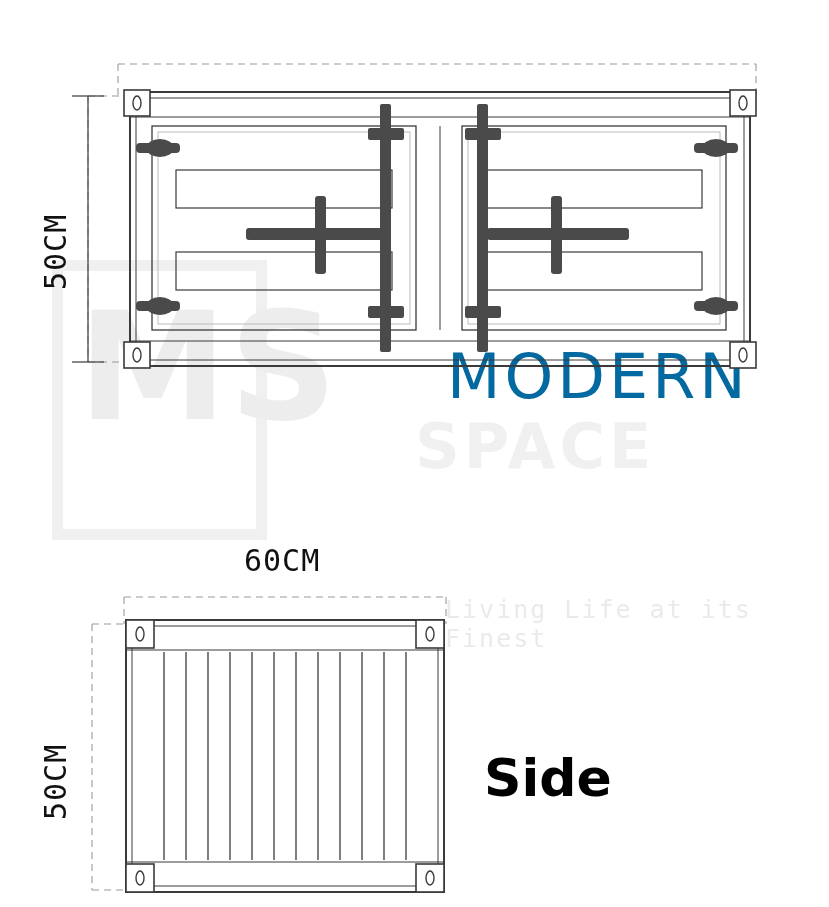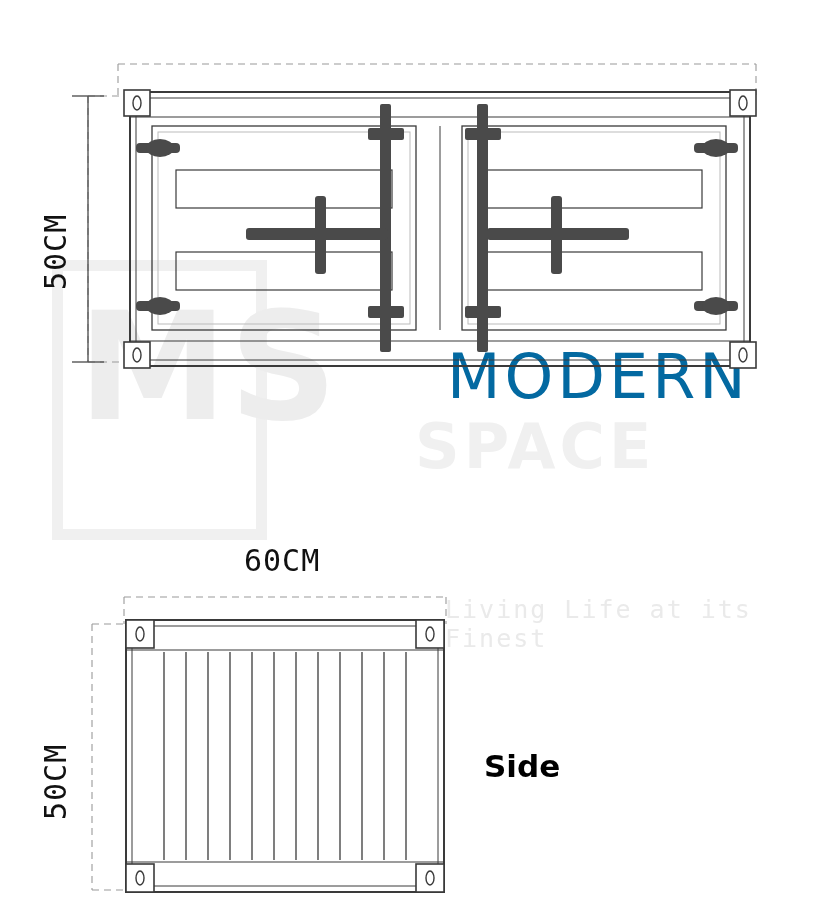--- a/index.html
+++ b/index.html
@@ -102,21 +102,21 @@
     transform: rotate(-90deg);
     transform-origin: left top;
     white-space: nowrap;
     z-index: 5;
   }
 
   .side-label {
     position: absolute;
     left: 484px;
     top: 748px;
-    font-size: 31px;
+    font-size: 52px;
     font-weight: bold;
     color: #000;
     font-family: "DejaVu Sans", sans-serif;
     letter-spacing: 0px;
     z-index: 6;
   }
 
   svg.draw {
     position: absolute;
     left: 0; top: 0;

